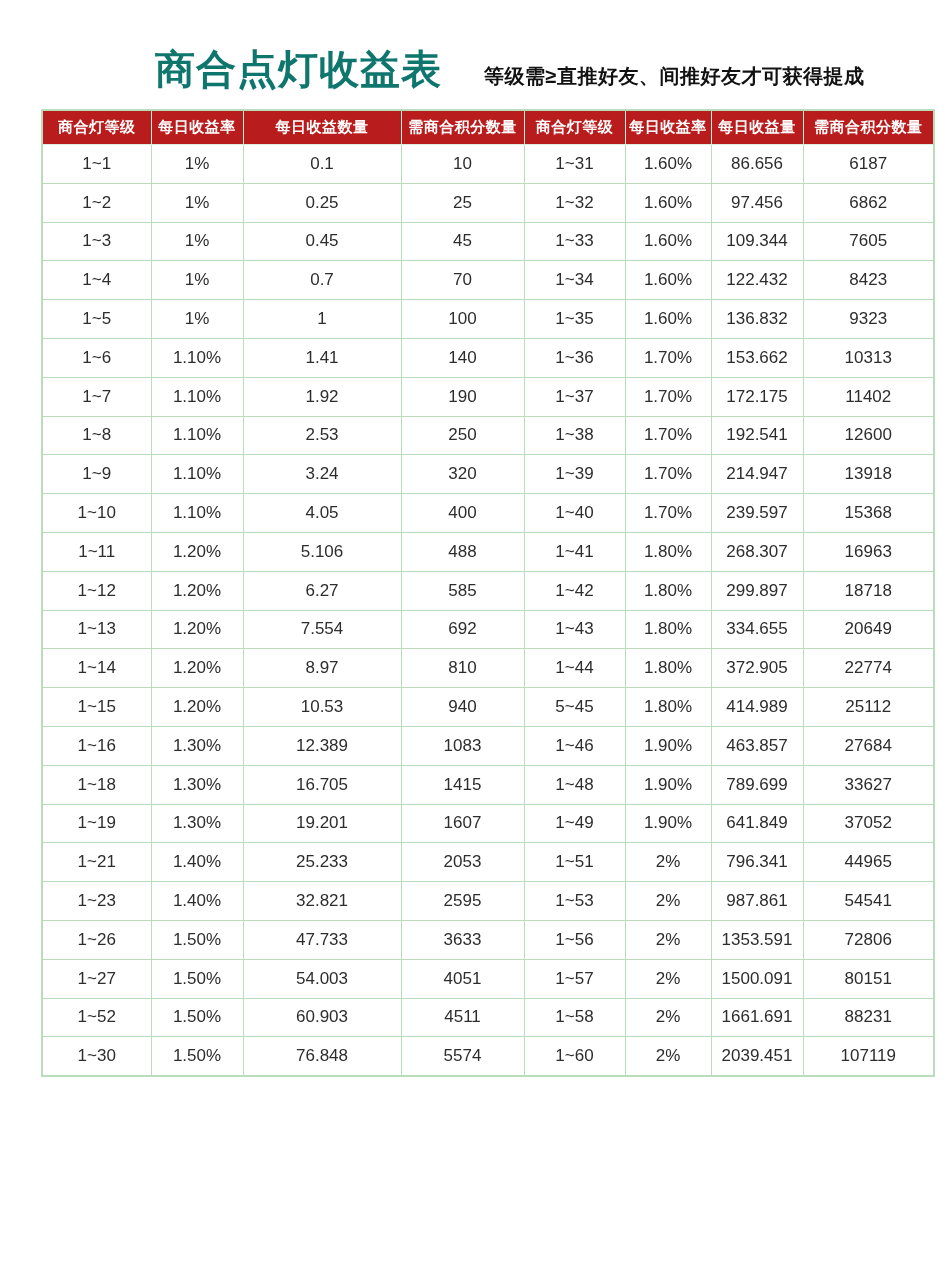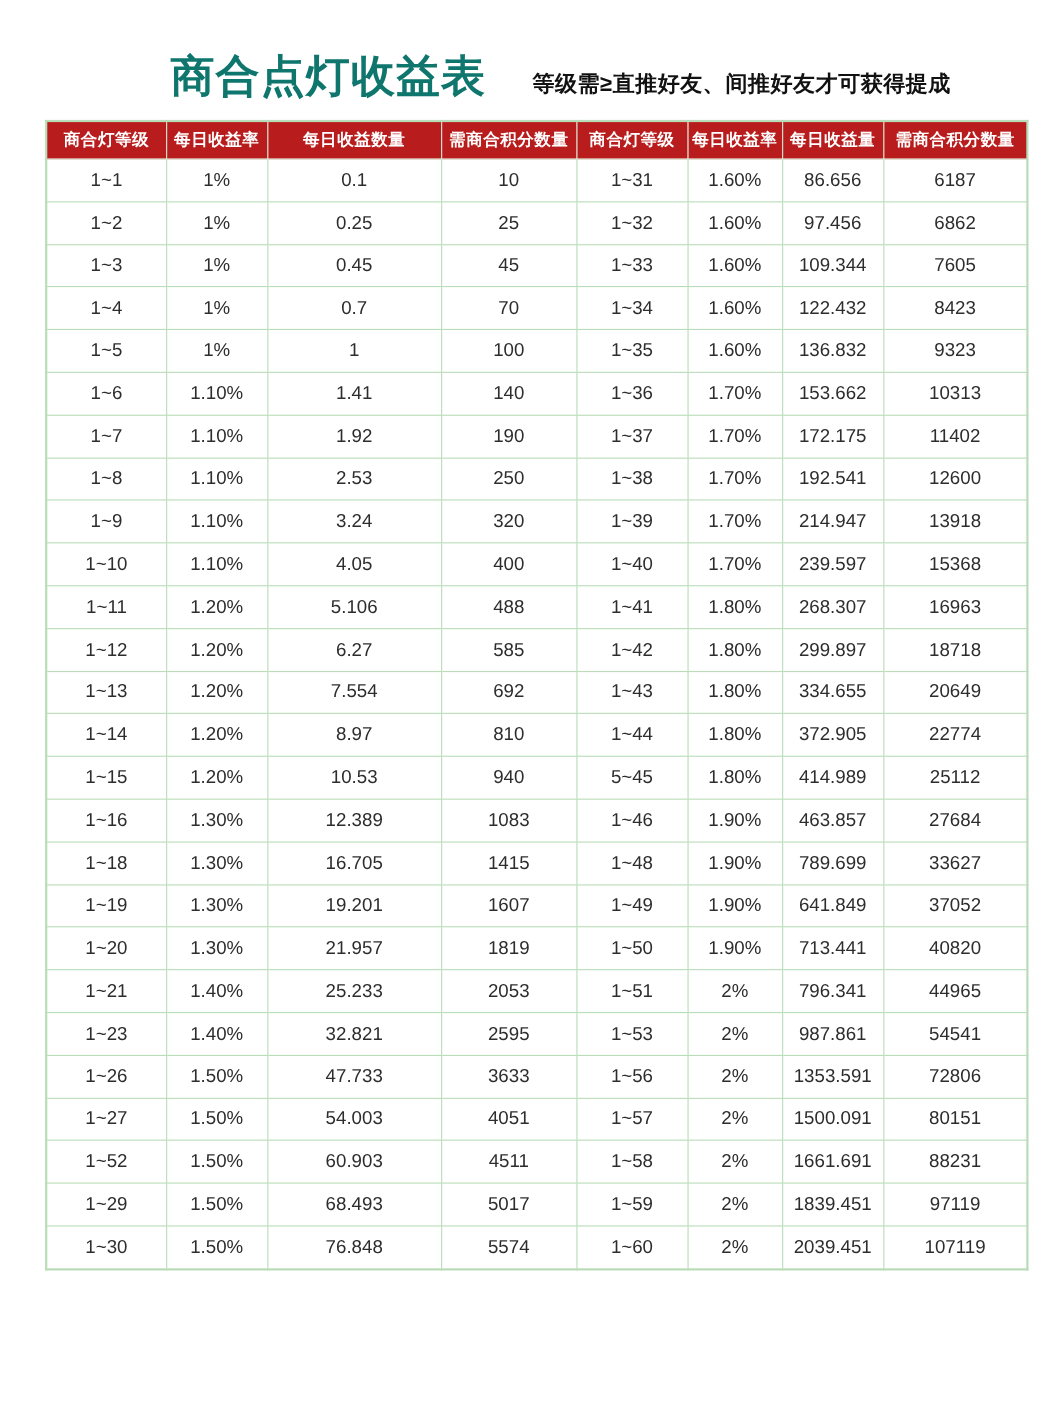--- a/index.html
+++ b/index.html
@@ -265,30 +265,20 @@
         <td>1~19</td>
         <td>1.30%</td>
         <td>19.201</td>
         <td>1607</td>
         <td>1~49</td>
         <td>1.90%</td>
         <td>641.849</td>
         <td>37052</td>
       </tr>
       <tr>
-        <td>1~20</td>
-        <td>1.30%</td>
-        <td>21.957</td>
-        <td>1819</td>
-        <td>1~50</td>
-        <td>1.90%</td>
-        <td>713.441</td>
-        <td>40820</td>
-      </tr>
-      <tr>
         <td>1~21</td>
         <td>1.40%</td>
         <td>25.233</td>
         <td>2053</td>
         <td>1~51</td>
         <td>2%</td>
         <td>796.341</td>
         <td>44965</td>
       </tr>
       <tr>
@@ -325,30 +315,20 @@
         <td>1~52</td>
         <td>1.50%</td>
         <td>60.903</td>
         <td>4511</td>
         <td>1~58</td>
         <td>2%</td>
         <td>1661.691</td>
         <td>88231</td>
       </tr>
       <tr>
-        <td>1~29</td>
-        <td>1.50%</td>
-        <td>68.493</td>
-        <td>5017</td>
-        <td>1~59</td>
-        <td>2%</td>
-        <td>1839.451</td>
-        <td>97119</td>
-      </tr>
-      <tr>
         <td>1~30</td>
         <td>1.50%</td>
         <td>76.848</td>
         <td>5574</td>
         <td>1~60</td>
         <td>2%</td>
         <td>2039.451</td>
         <td>107119</td>
       </tr>
     </tbody>

